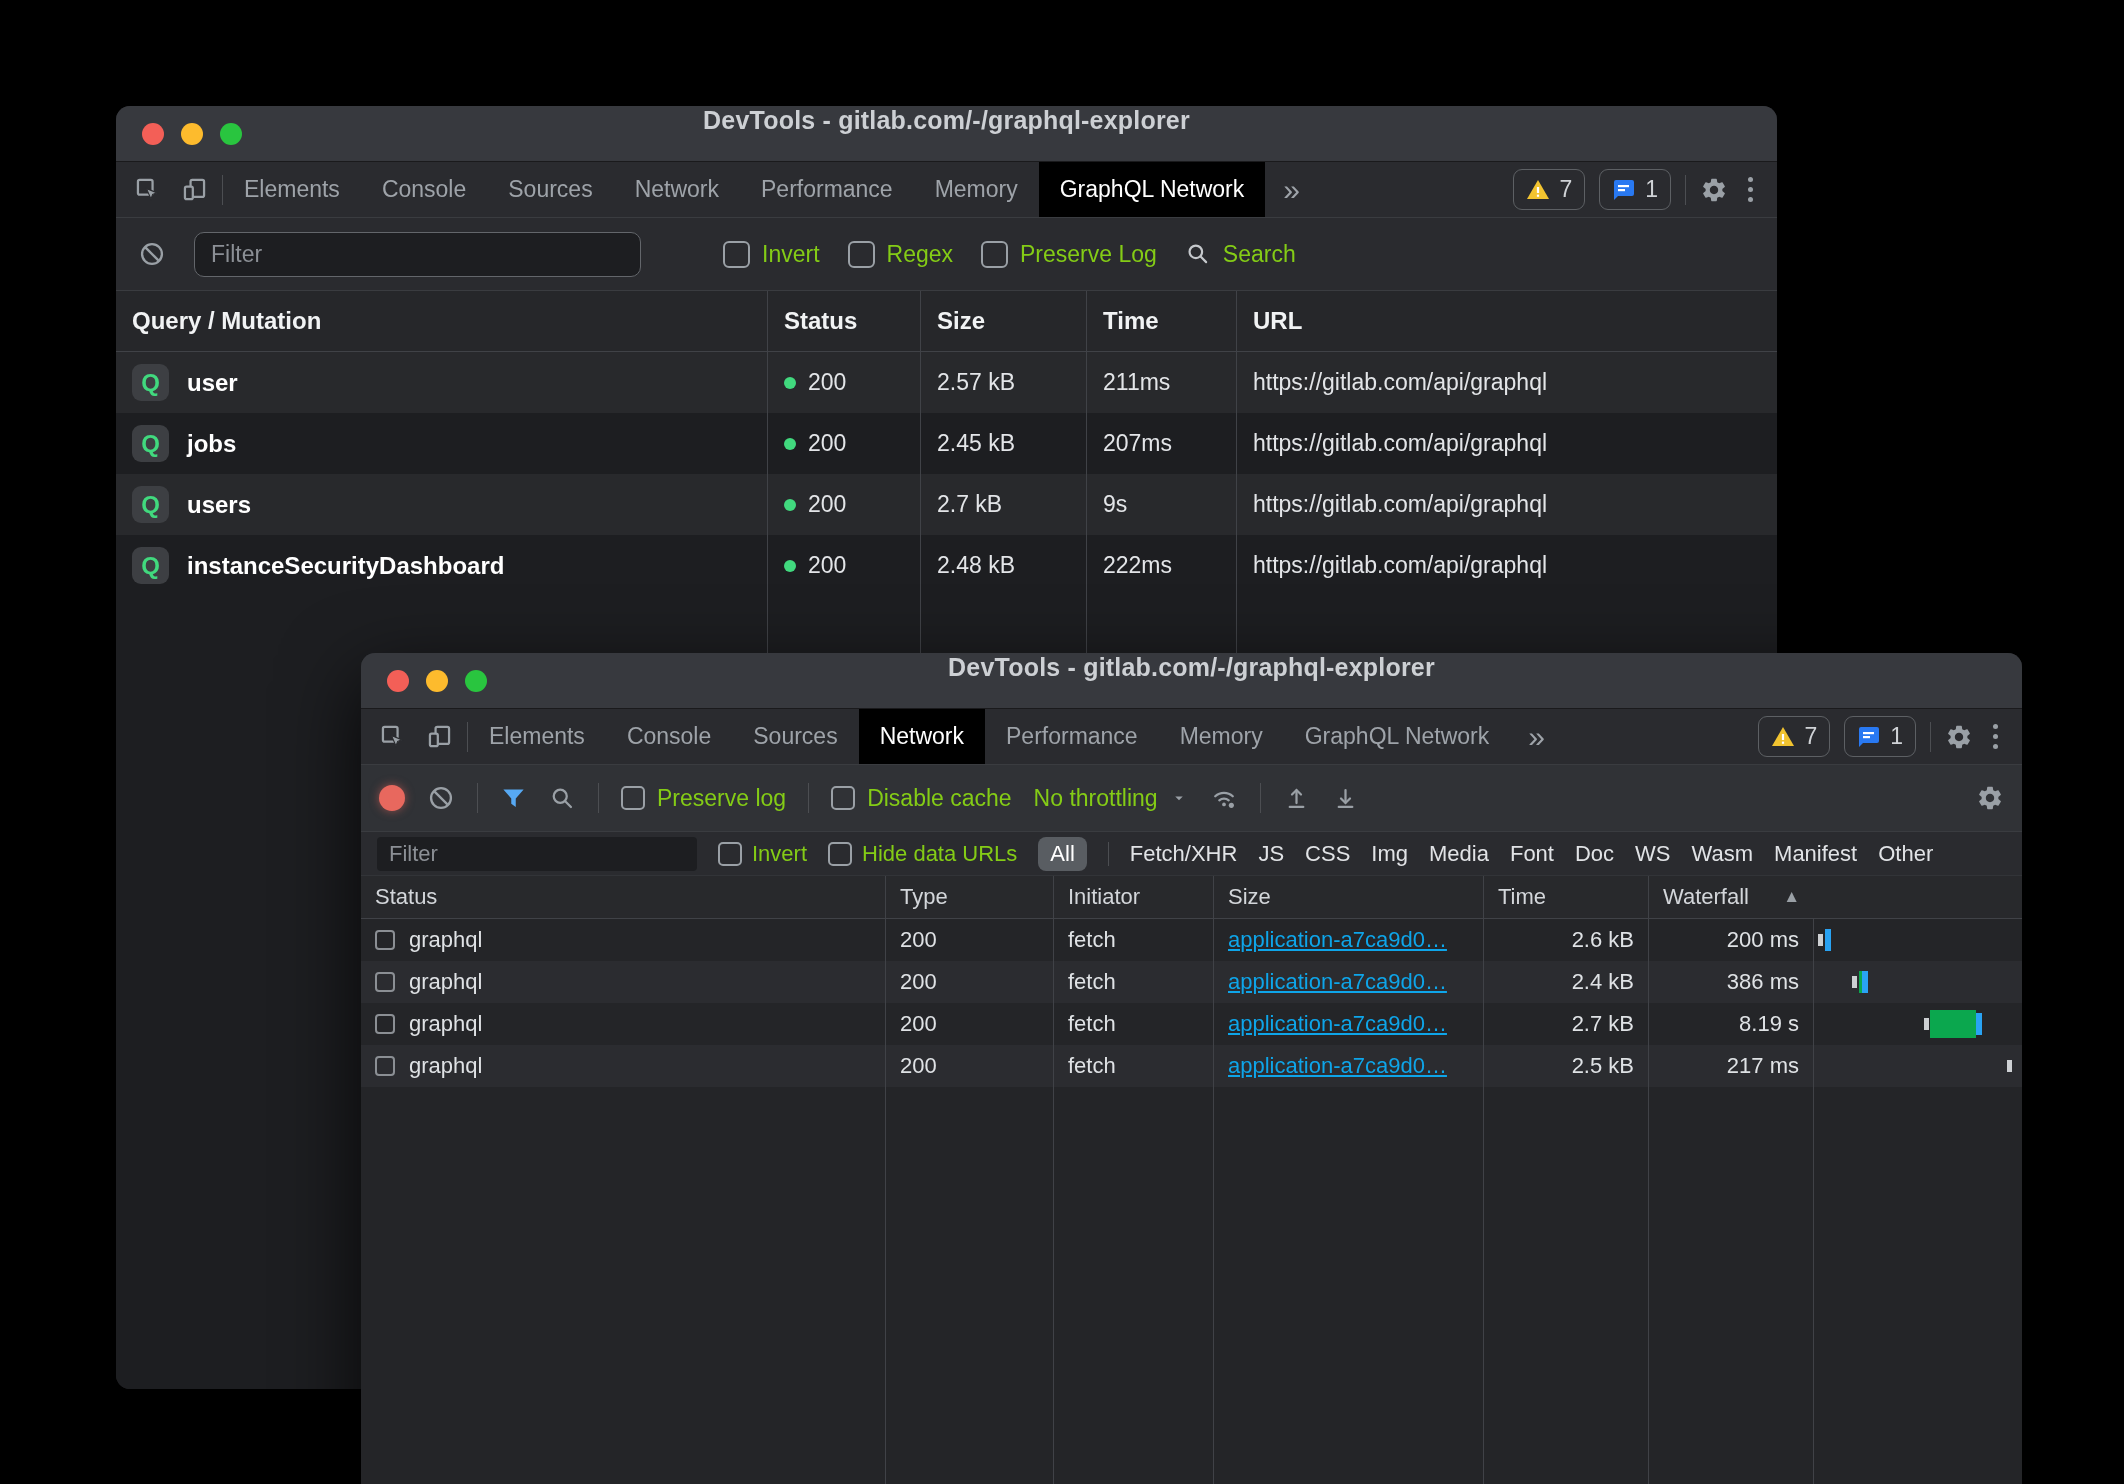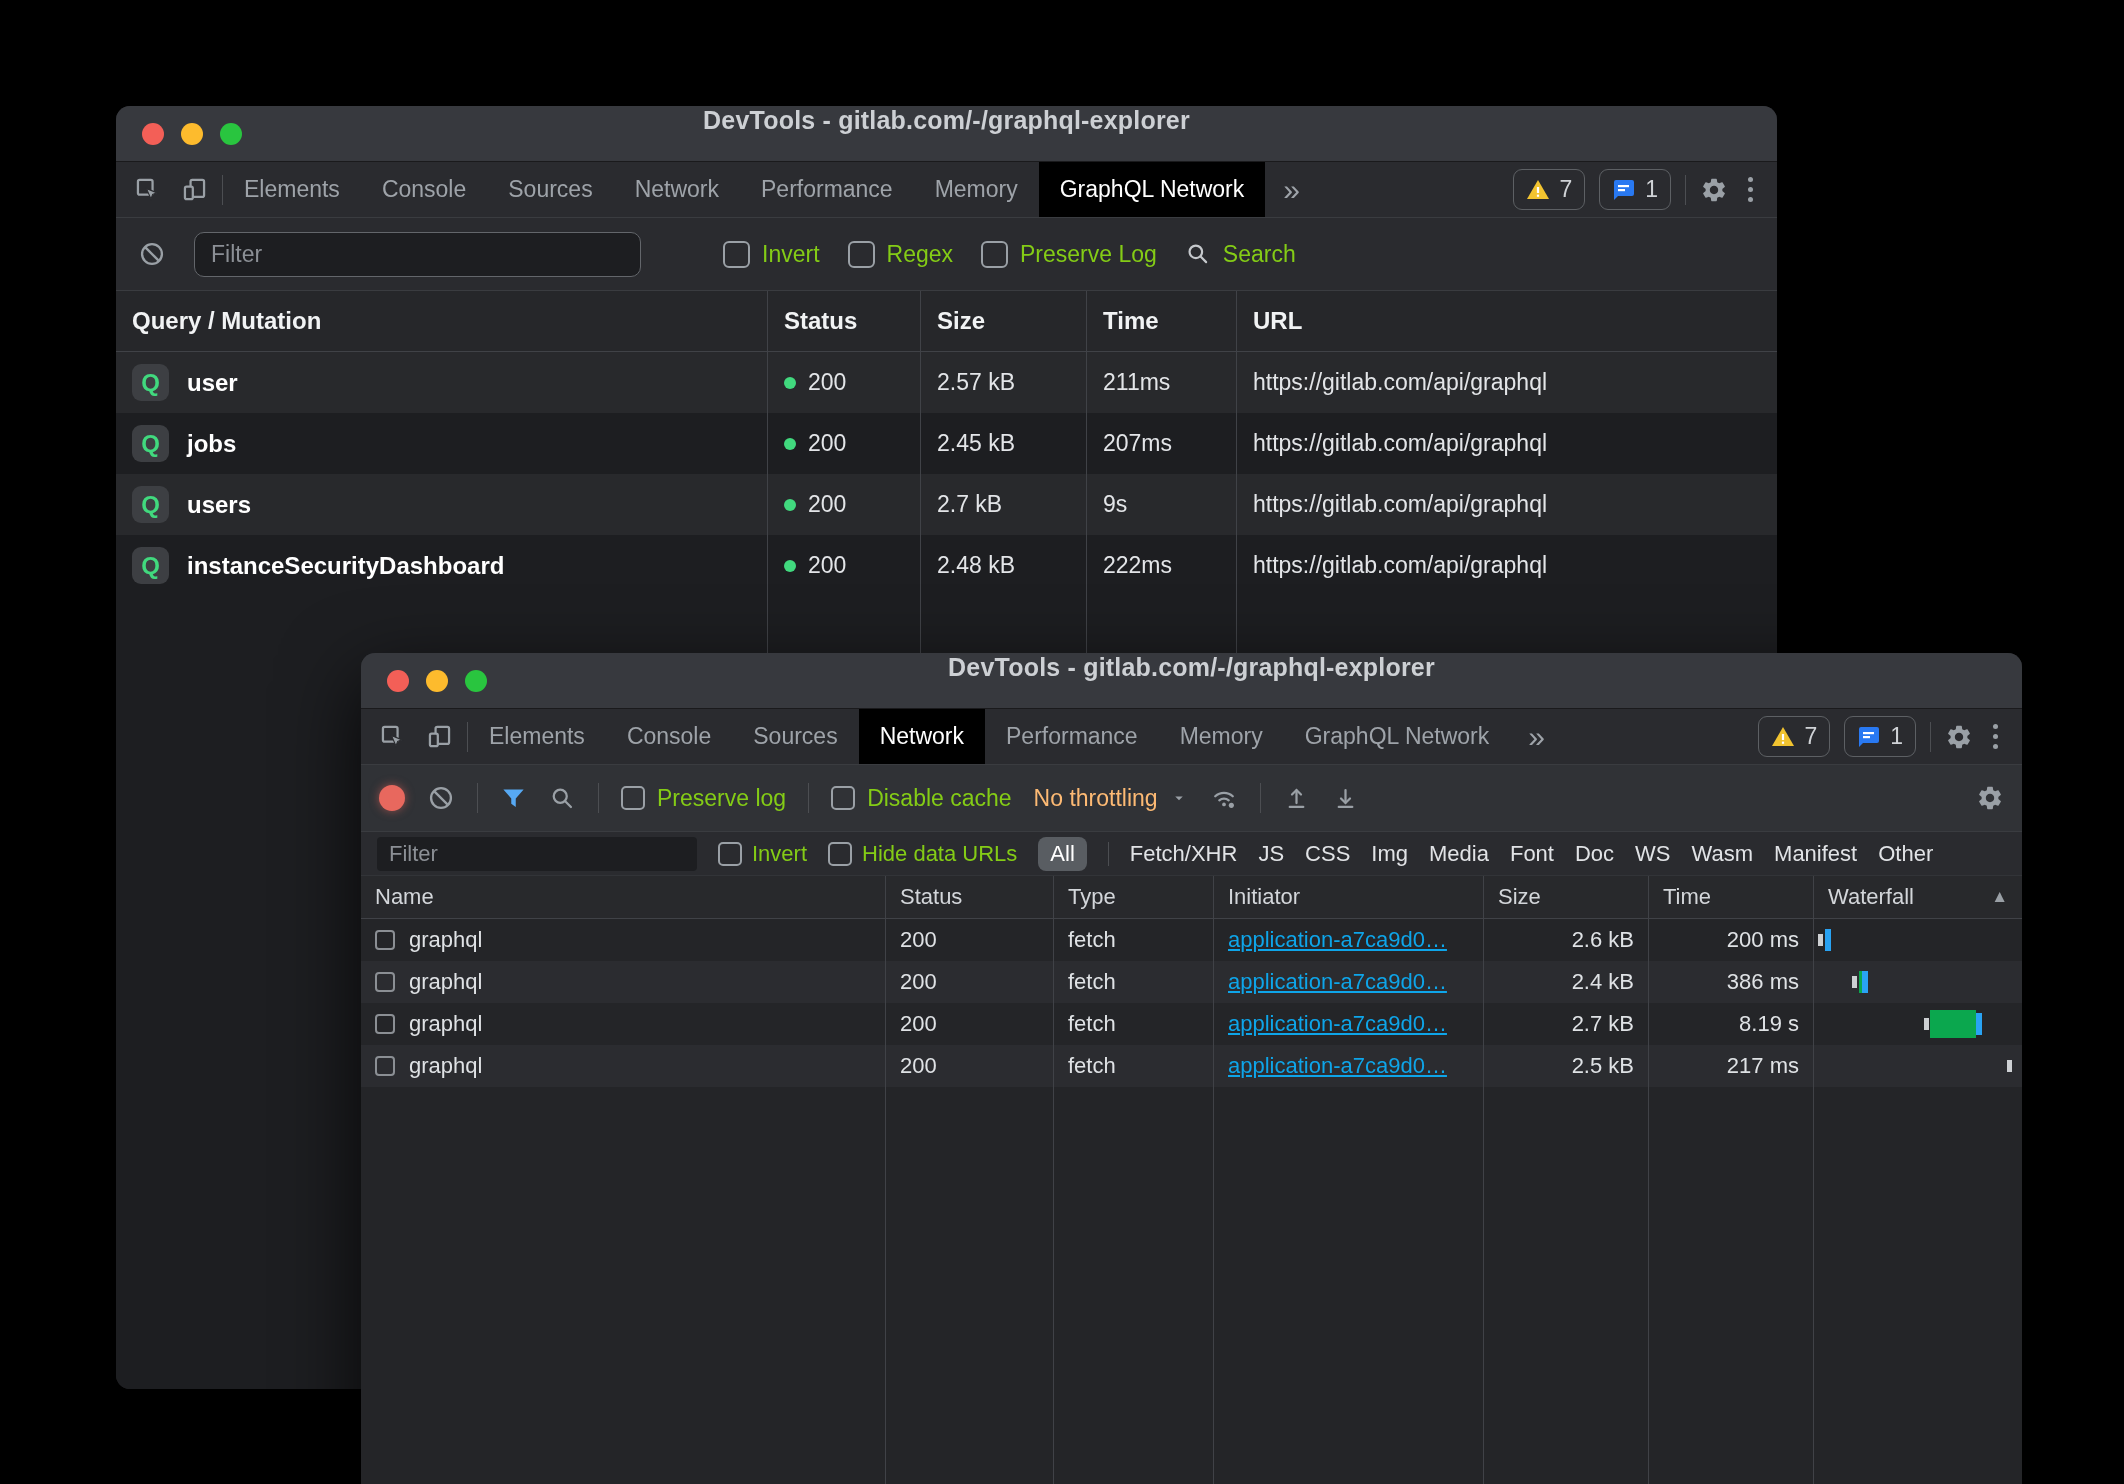--- a/index.html
+++ b/index.html
@@ -55,21 +55,21 @@
   .bw-row.even { background:#1d1e21; }
   .bw-name { color:#fff; font-weight:700; font-size:24px; }
   .qbadge { width:37px; height:37px; border-radius:9px; background:#3d3f43; color:#41d97e; font-weight:700; font-size:24px; display:flex; align-items:center; justify-content:center; margin-right:18px; flex:none; }
   .status-dot { width:12px; height:12px; border-radius:50%; background:#41d97e; margin-right:12px; flex:none; }
   .filler { flex:1; background:#1d1e21; }
   .filler .cell { height:100%; }
 
   
   .toolbar { height:67px; min-height:67px; background:#303236; display:flex; align-items:center; gap:22px; padding:0 18px; border-bottom:1px solid #3a3c40; }
   .record-dot { width:26px; height:26px; border-radius:50%; background:#e8685e; box-shadow:0 0 10px rgba(232,104,94,.55); flex:none; }
-  .throttling { display:flex; align-items:center; gap:12px; color:#fdba74; font-size:23px; }
+  .throttling { display:flex; align-items:center; gap:12px; color:#84cc16; font-size:23px; }
   .spacer { flex:1; }
 
   .filter-row { height:44px; min-height:44px; background:#2a2b2f; display:flex; align-items:center; gap:21px; padding:0 16px; border-bottom:1px solid #323438; }
   .filter-input-sm { width:320px; height:34px; background:#1d1e21; border:none; border-radius:4px; color:#e8eaed; font-size:22px; padding:0 12px; outline:none; font-family:"Liberation Sans",sans-serif; }
   .filter-input-sm::placeholder { color:#8b8f95; }
   .chip { color:#e1e3e6; font-size:22px; white-space:nowrap; }
   .chip.selected { background:#595d62; color:#fff; border-radius:8px; padding:4px 12px; }
   .cb-group-sm { display:flex; align-items:center; gap:10px; }
   .cb-group-sm .cb-label { font-size:22px; }
 
@@ -444,21 +444,20 @@
     <span class="chip">Font</span>
     <span class="chip">Doc</span>
     <span class="chip">WS</span>
     <span class="chip">Wasm</span>
     <span class="chip">Manifest</span>
     <span class="chip">Other</span>
   </div>
 
 
   <div class="grid front-grid fw-header">
-    <div class="cell">Name</div>
     <div class="cell">Status</div>
     <div class="cell">Type</div>
     <div class="cell">Initiator</div>
     <div class="cell">Size</div>
     <div class="cell">Time</div>
     <div class="cell">
       <span>Waterfall</span>
       <span class="sort-arrow">▲</span>
     </div>
   </div>

